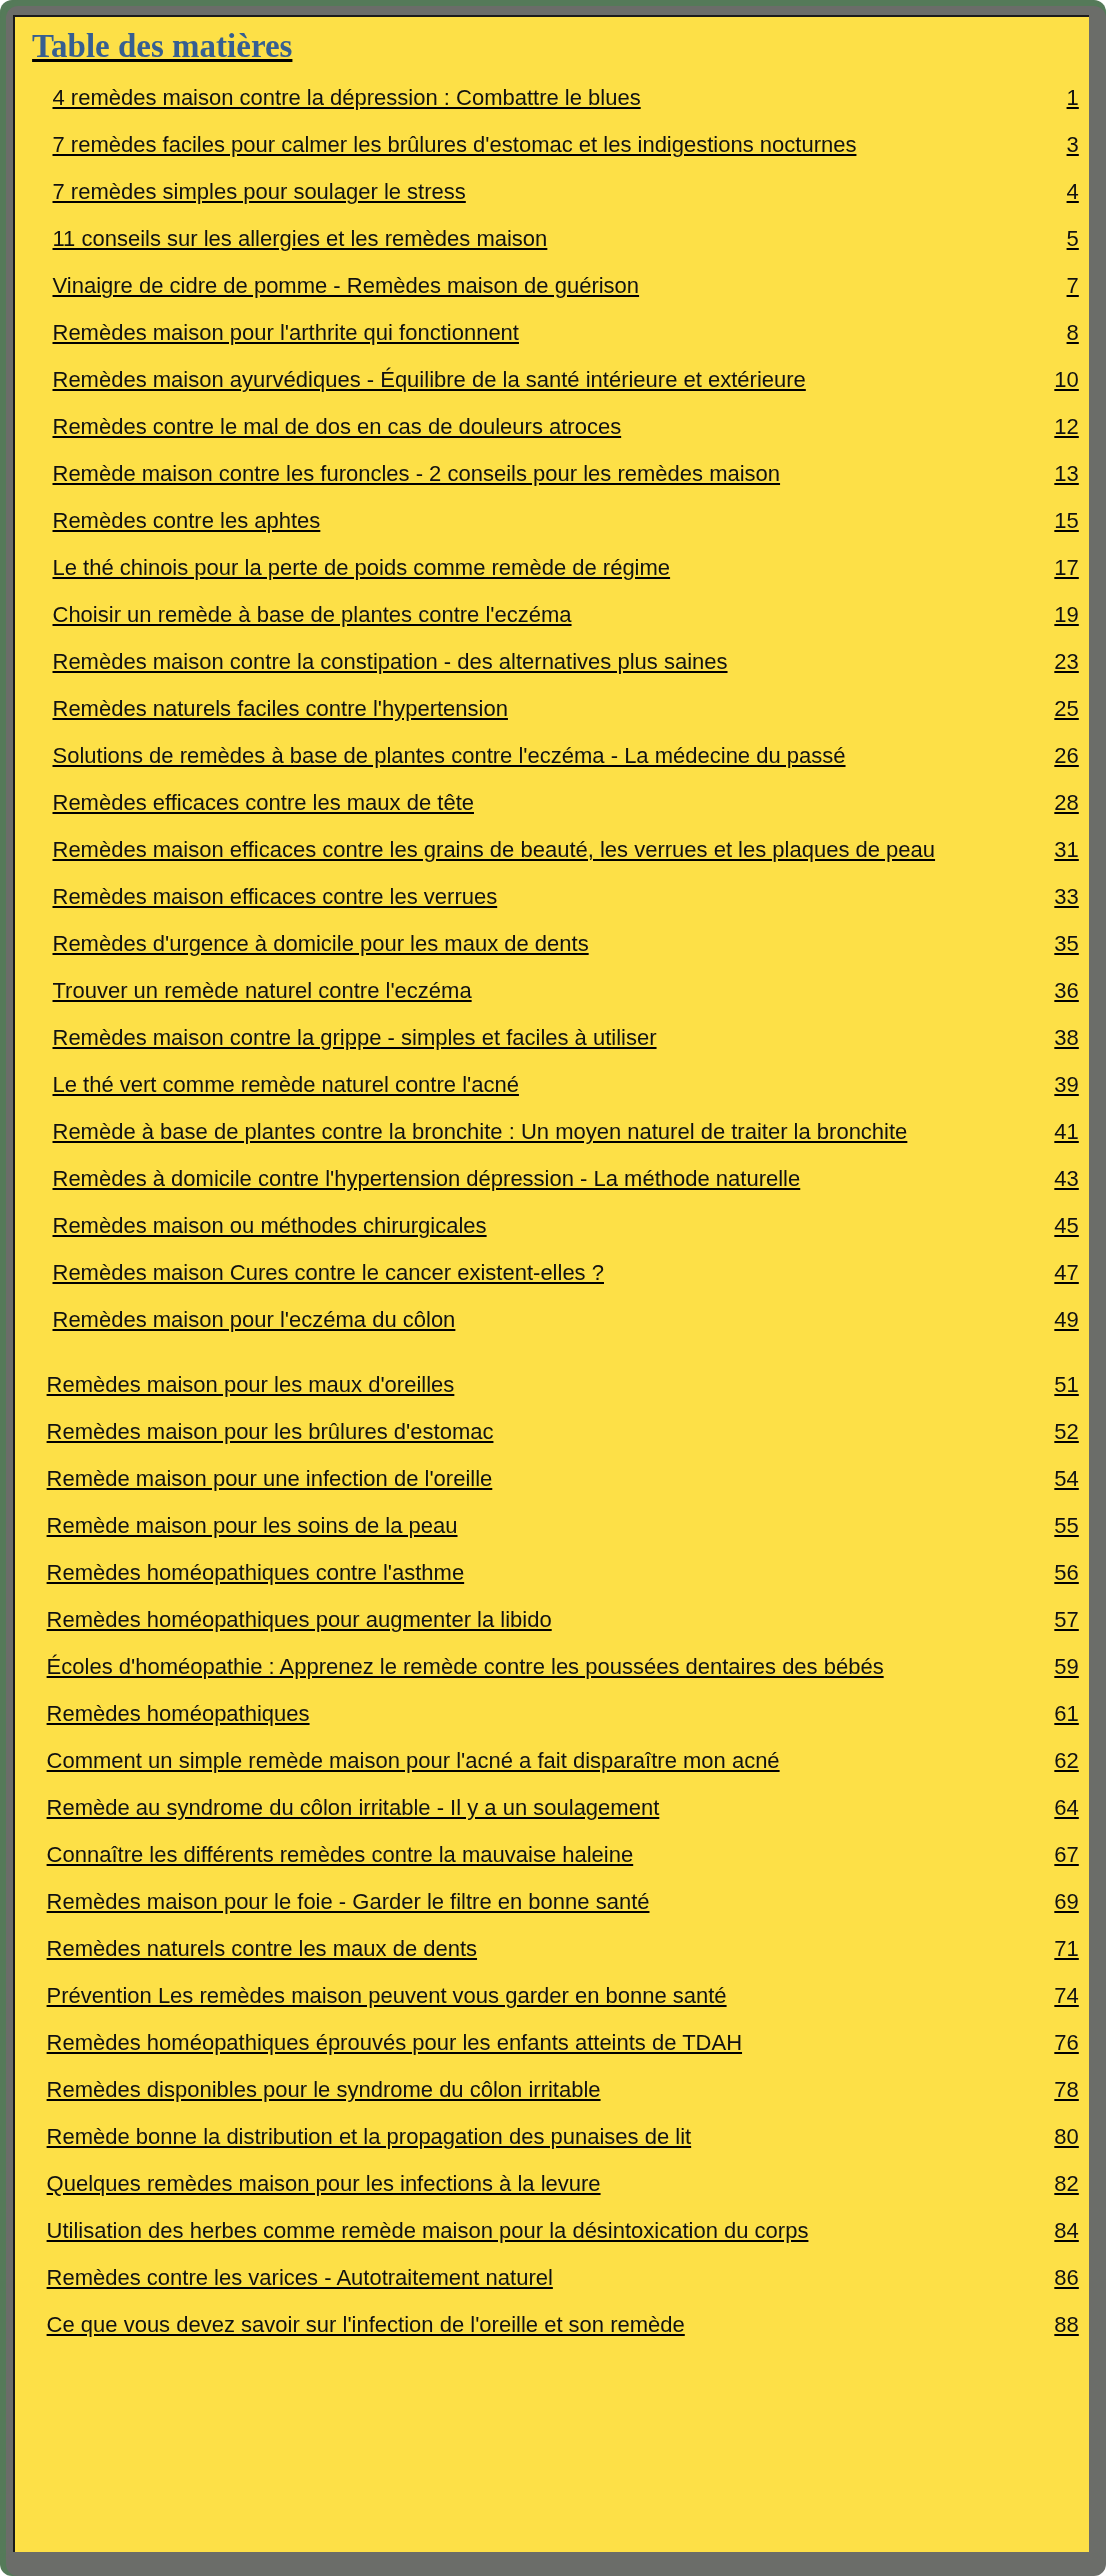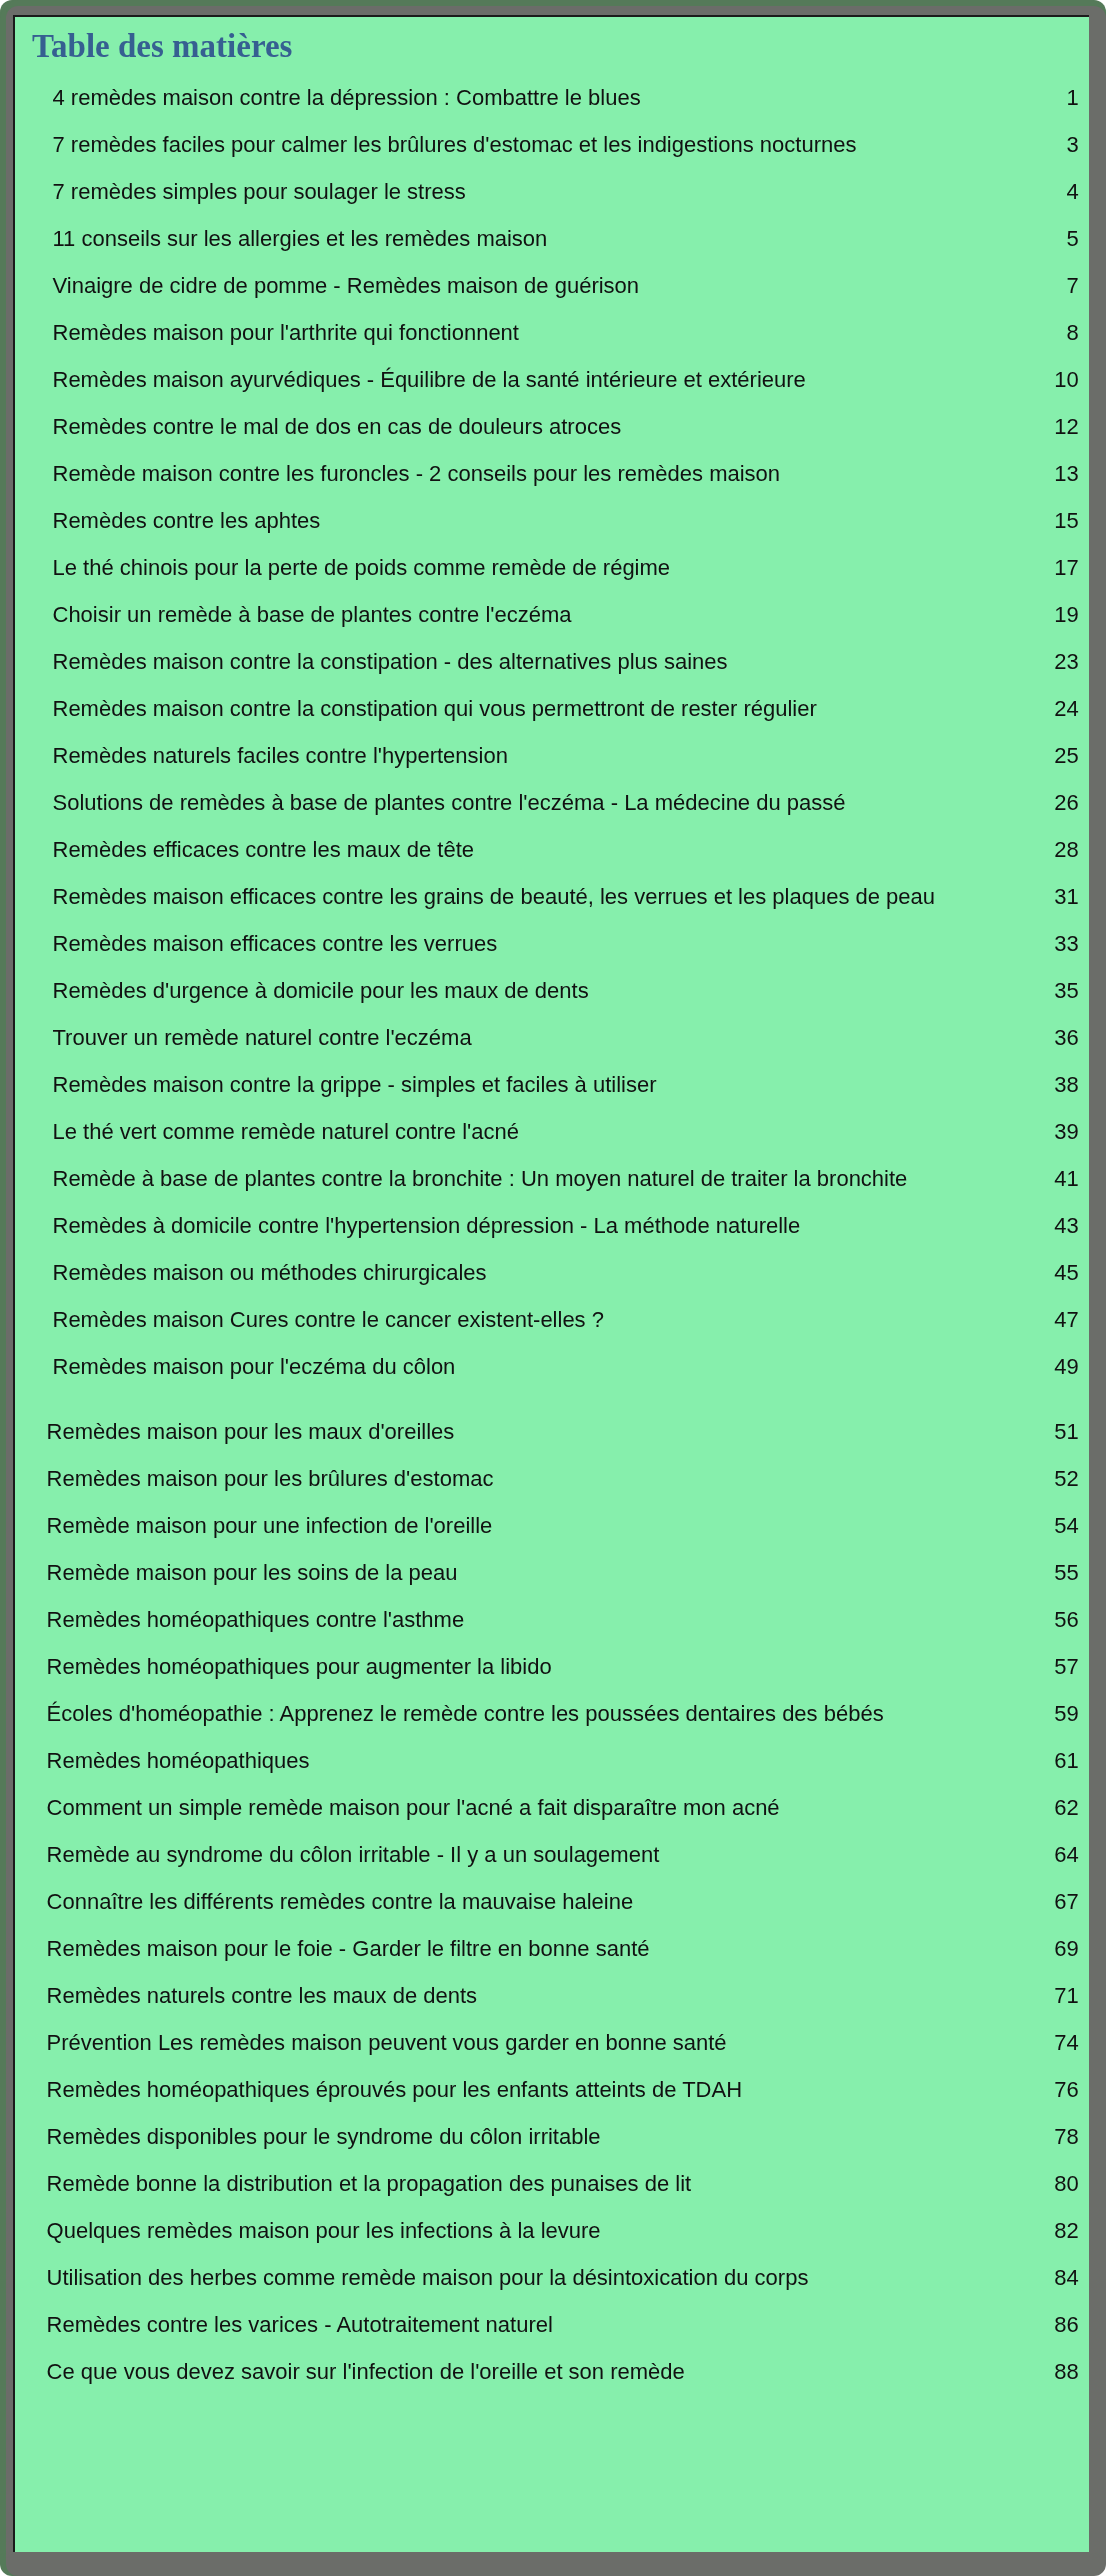--- a/index.html
+++ b/index.html
@@ -19,21 +19,22 @@
     box-shadow:0 -6px 0 #557a59, -6px 0 0 #557a59, -6px -6px 0 #557a59;
     background:#ffffff;
   }
   .toc-box {
     box-sizing:border-box;
     height:100%;
     border-top:2.6px solid #1b1b1b;
     border-left:2.6px solid #1b1b1b;
     padding:6.8px 10.2px 17px 12px;
     overflow:hidden;
-    background:#86efac;
+    background:#fde047;
+    text-decoration:underline;
   }
   .title {
     font-family:"Liberation Serif","DejaVu Serif",serif;
     font-weight:bold;
     color:#365f91;
     font-size:33px;
     line-height:39px;
     margin:3.4px 0 19px 5.1px;
   }
   .toc-section { display:block; }
@@ -142,25 +143,20 @@
           <span class="num">19</span>
         </div>
 
 
         <div class="row">
           <span class="label">Remèdes maison contre la constipation - des alternatives plus saines</span>
           <span class="leader"></span>
           <span class="num">23</span>
         </div>
 
-        <div class="row">
-          <span class="label">Remèdes maison contre la constipation qui vous permettront de rester régulier</span>
-          <span class="leader"></span>
-          <span class="num">24</span>
-        </div>
 
         <div class="row">
           <span class="label">Remèdes naturels faciles contre l'hypertension</span>
           <span class="leader"></span>
           <span class="num">25</span>
         </div>
 
         <div class="row">
           <span class="label">Solutions de remèdes à base de plantes contre l'eczéma - La médecine du passé</span>
           <span class="leader"></span>

